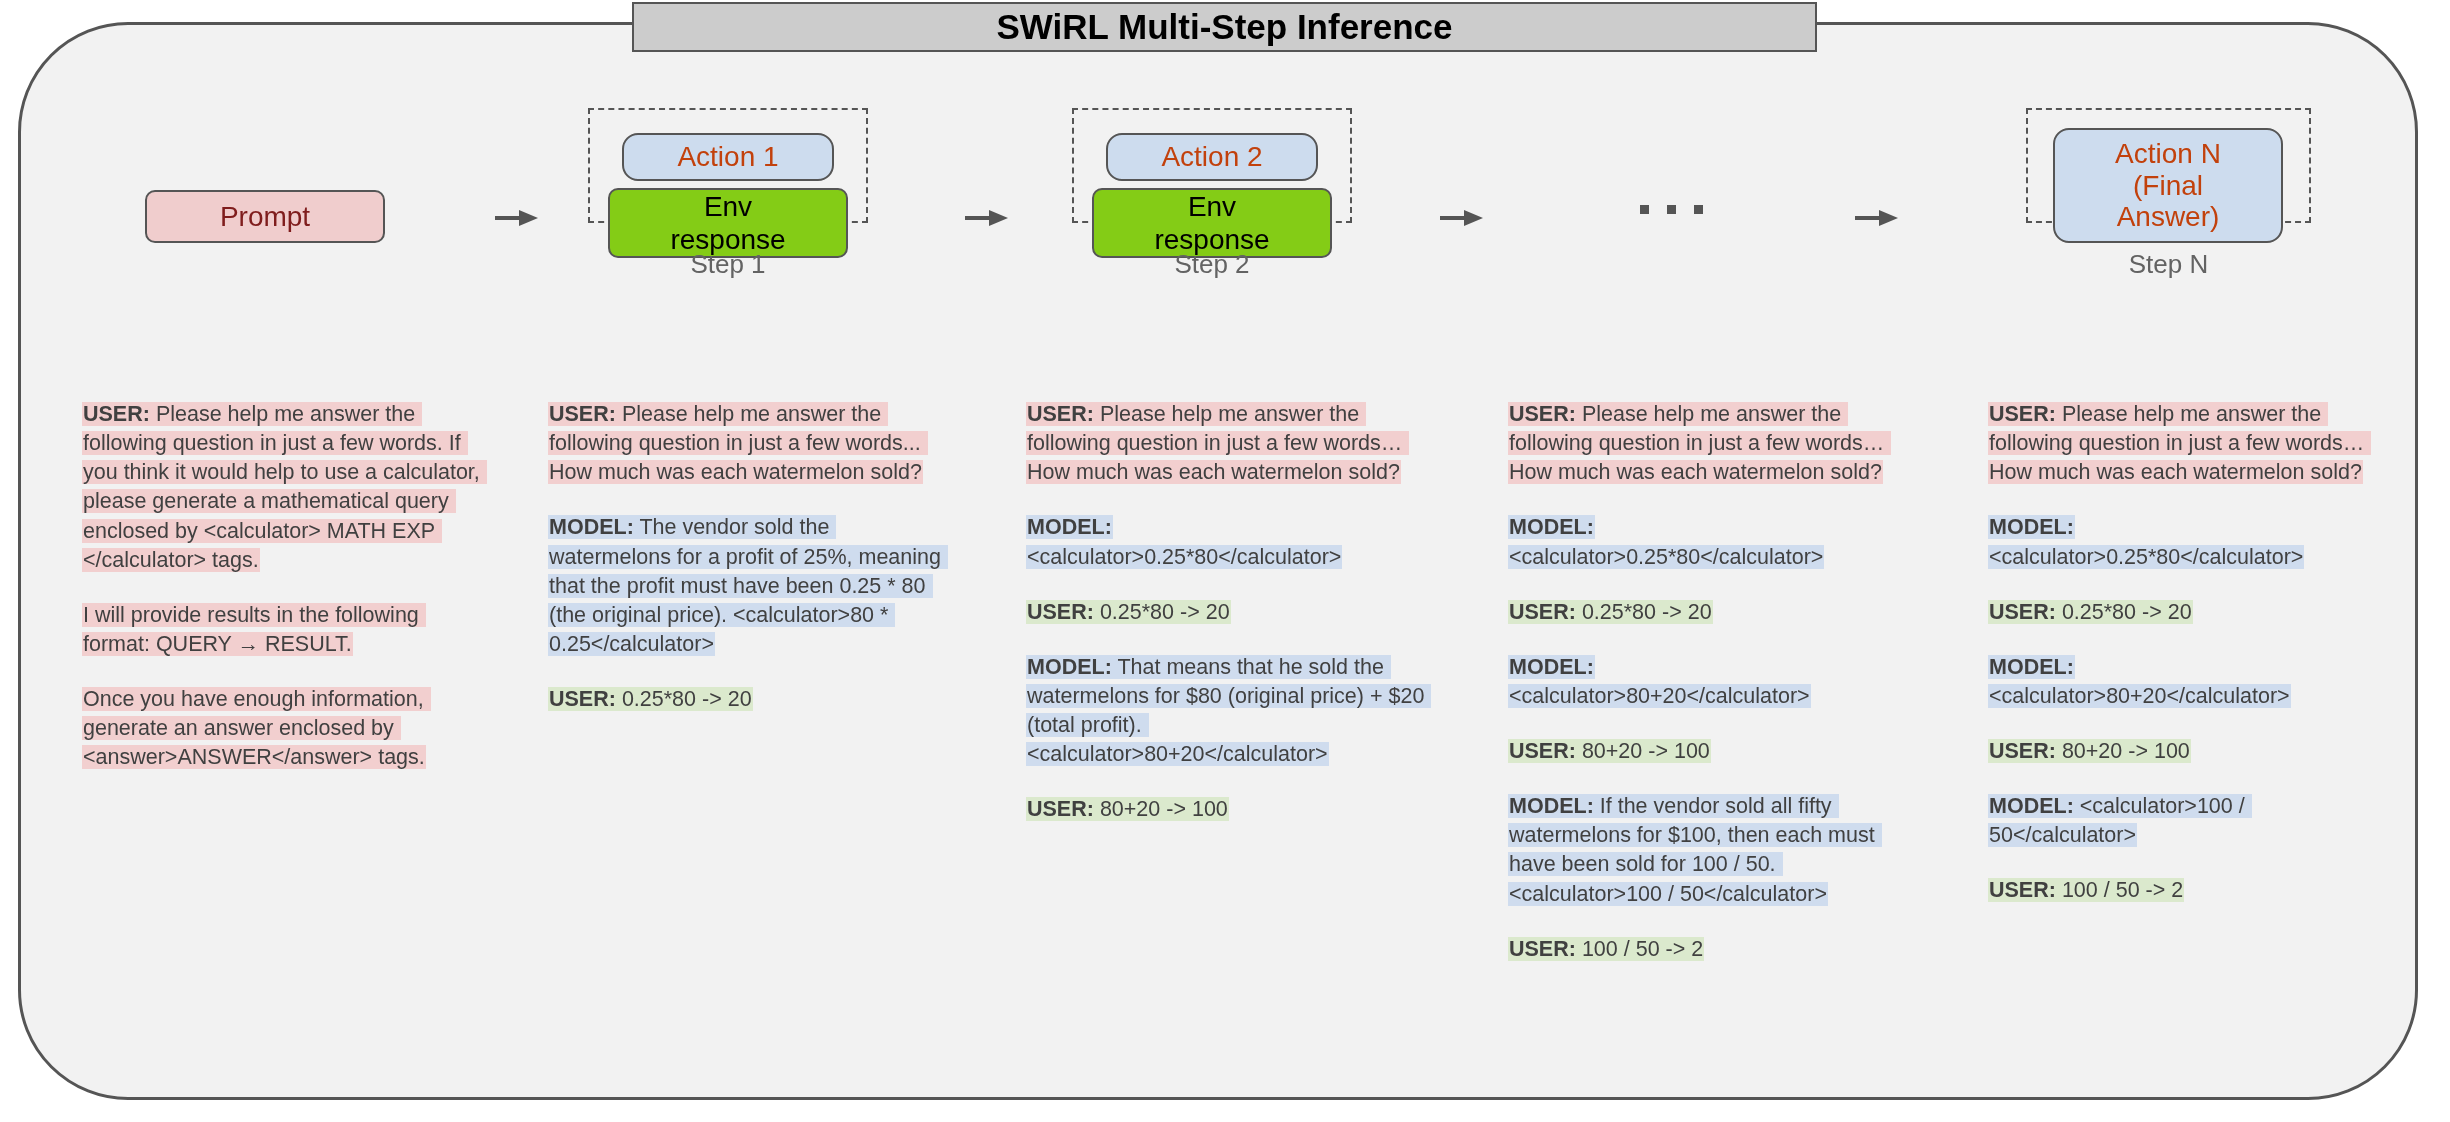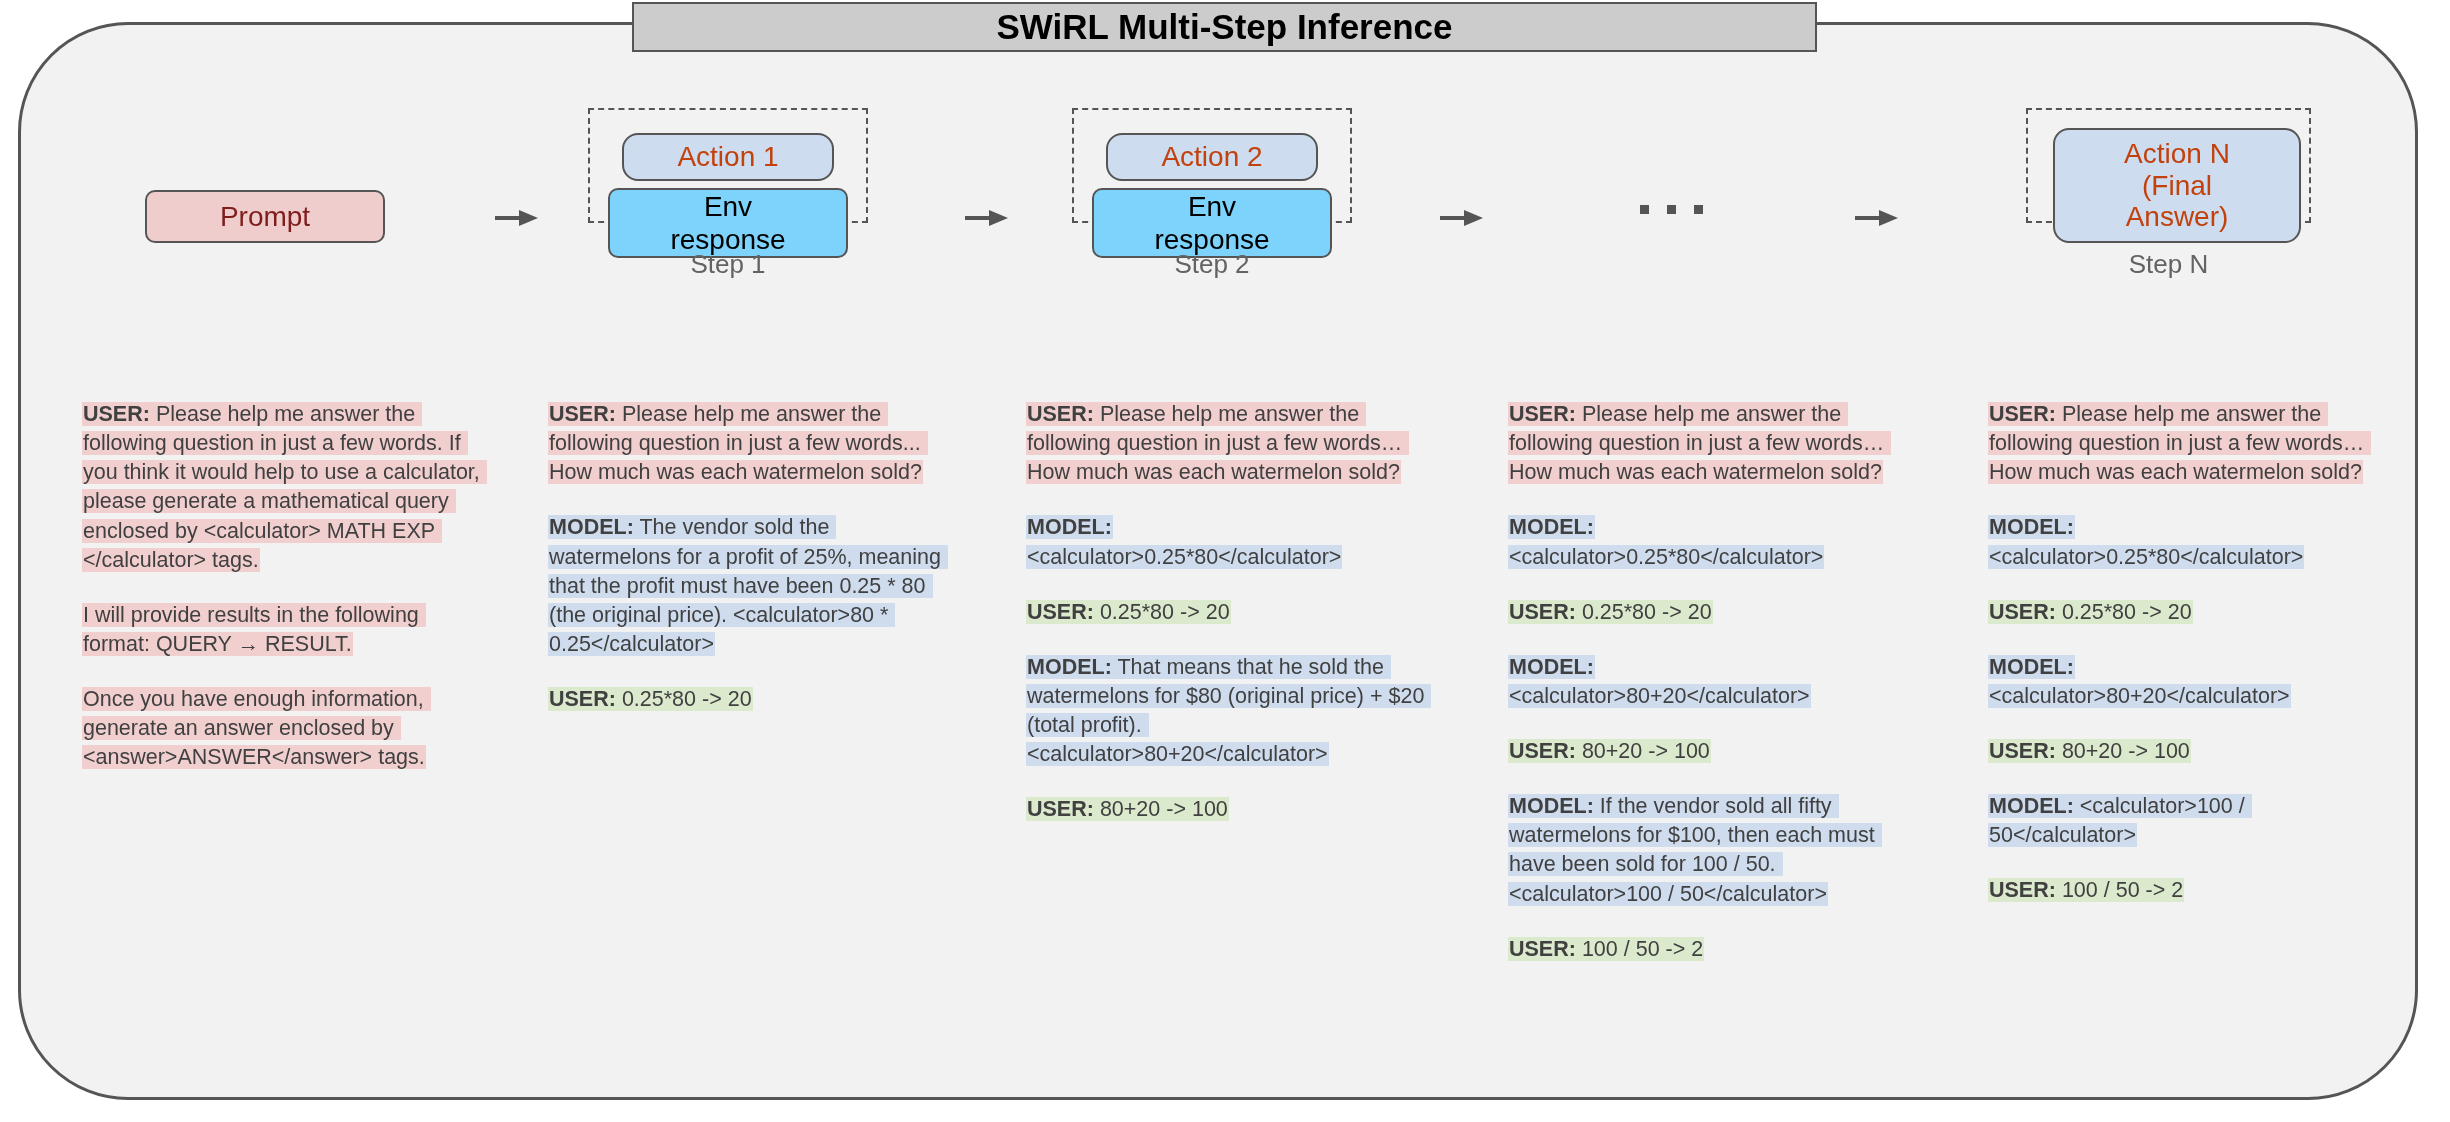--- a/index.html
+++ b/index.html
@@ -99,27 +99,27 @@
     align-items: center;
     justify-content: center;
     font-size: 28px;
     color: #c2410c;
     text-align: center;
     line-height: 1.12;
   }
   .node-action.a1 { left: 622px; top: 133px; width: 212px; height: 48px; }
   .node-action.a2 { left: 1106px; top: 133px; width: 212px; height: 48px; }
   .node-action.aN {
-    left: 2053px; top: 128px; width: 248px; height: 115px;
+    left: 2053px; top: 128px; width: 230px; height: 115px;
     flex-direction: column;
   }
 
   .node-env {
     position: absolute;
-    background: #7dd3fc;
+    background: #84cc16;
     border: 2.5px solid #555555;
     border-radius: 10px;
     box-sizing: border-box;
     display: flex;
     flex-direction: column;
     align-items: center;
     font-size: 28px;
     color: #000;
     text-align: center;
     line-height: 1.18;

